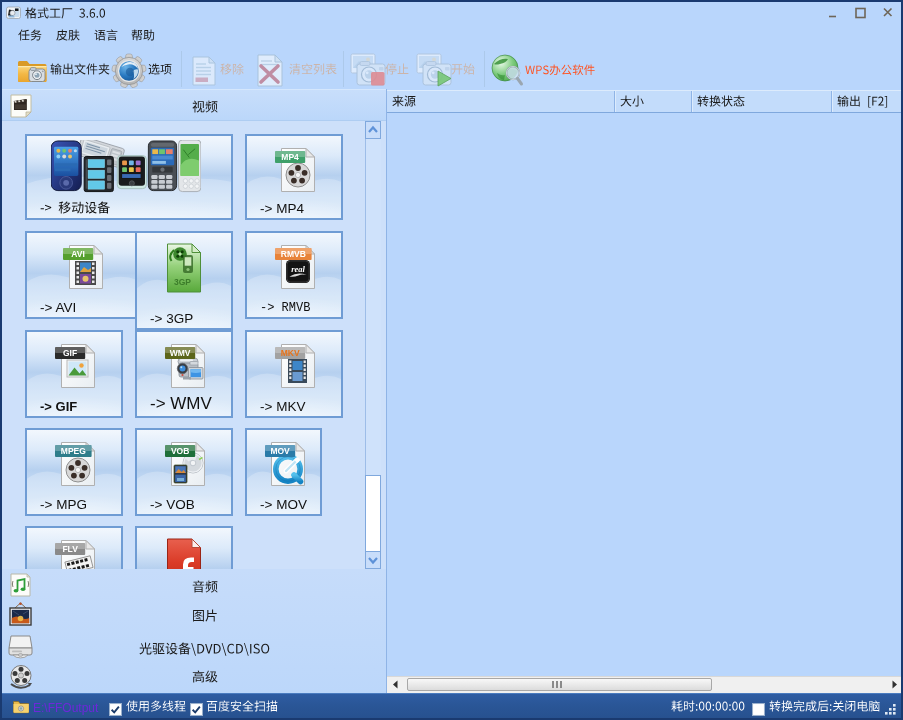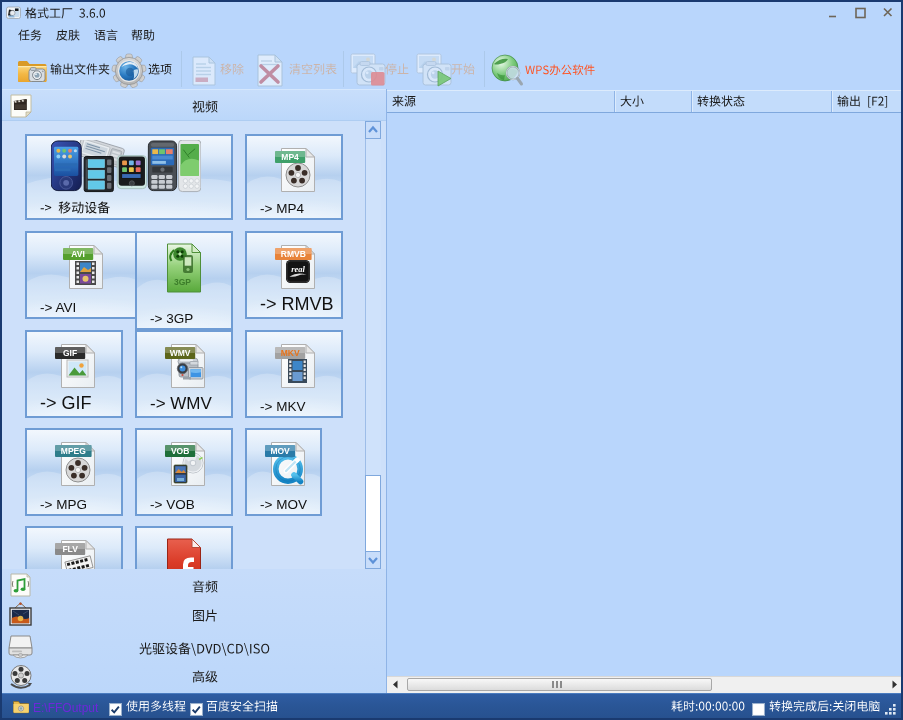--- a/index.html
+++ b/index.html
@@ -451,21 +451,21 @@
             <rect x="0" y="0" width="24" height="23" rx="4.5" fill="#141414"></rect>
 <rect x="0.9" y="0.9" width="22.2" height="21.2" rx="3.8" fill="none" stroke="#3e3e3e" stroke-width="1"></rect>
 <text x="12" y="11.5" font-family="Liberation Serif,serif" font-size="8.5" font-style="italic" font-weight="bold" fill="#ffffff" text-anchor="middle">real</text>
 <path d="M3.5 16.5 q8.5 -5 17 -1.5 q-5 -1 -8 0.5 q-5 2 -9 1 Z" fill="#dcdcdc"></path>
           </g>
           <rect x="-6" y="3" width="36.6" height="12" rx="1" fill="#e8833a"></rect>
 <rect x="-6" y="3" width="36.6" height="6.0" rx="1" fill="#ffffff" opacity="0.25"></rect>
 <text x="12.3" y="12" font-family="Liberation Sans, sans-serif" font-size="8.5" font-weight="bold" fill="#fff" text-anchor="middle">RMVB</text>
         </g>
       </svg>
-      <div class="lbl" style="font-size:18px;color:#111;font-family:Liberation Sans, sans-serif;">-&gt; RMVB</div>
+      <div class="lbl" style="font-size:12px;color:#111;font-family:Liberation Mono, monospace;">-&gt; RMVB</div>
     </div>
 <div class="btn" style="left:23px;top:209px;width:98px;height:88px">
       <svg style="position:absolute;left:0;top:0;width:100%;height:100%" viewBox="0 0 100 86" preserveAspectRatio="none">
         <path d="M0 50 Q 16 38 36 45 Q 58 52 76 46 Q 89 43 100 48 L100 86 L0 86 Z" fill="#ffffff" opacity="0.22"></path>
       </svg>
       <svg style="position:absolute;left:50%;top:10px;transform:translateX(-50%)" width="70" height="50" viewBox="0 0 70 50">
         <defs>
           <linearGradient id="gpaper" x1="0" y1="0" x2="1" y2="1">
             <stop offset="0" stop-color="#ffffff"></stop>
             <stop offset="1" stop-color="#e9eef2"></stop>
@@ -478,21 +478,21 @@
             <rect x="0" y="0" width="21" height="17" fill="#f4f4f4" stroke="#b8b8b8" stroke-width="1"></rect>
 <rect x="1.5" y="1.5" width="18" height="14" fill="#cfe8f8"></rect>
             <path d="M1.5 15.5 l6 -8 l5 6 l3 -3.5 l4 5.5 Z" fill="#4a9a3a"></path>
             <circle cx="14.5" cy="5.5" r="2.2" fill="#f0a23c"></circle>
           </g>
           <rect x="-6" y="3" width="30.200000000000003" height="12" rx="1" fill="#2a2a2a"></rect>
 <rect x="-6" y="3" width="30.200000000000003" height="6.0" rx="1" fill="#ffffff" opacity="0.25"></rect>
 <text x="9.100000000000001" y="12" font-family="Liberation Sans, sans-serif" font-size="8.5" font-weight="bold" fill="#fff" text-anchor="middle">GIF</text>
         </g>
       </svg>
-      <div class="lbl" style="font-size:18px;color:#111;font-family:'Liberation Sans',sans-serif;">-&gt; GIF</div>
+      <div class="lbl" style="font-size:13px;color:#111;font-family:'Liberation Sans',sans-serif;font-weight:bold;">-&gt; GIF</div>
     </div>
 <div class="btn" style="left:133px;top:209px;width:98px;height:88px">
       <svg style="position:absolute;left:0;top:0;width:100%;height:100%" viewBox="0 0 100 86" preserveAspectRatio="none">
         <path d="M0 50 Q 16 38 36 45 Q 58 52 76 46 Q 89 43 100 48 L100 86 L0 86 Z" fill="#ffffff" opacity="0.22"></path>
       </svg>
       <svg style="position:absolute;left:50%;top:10px;transform:translateX(-50%)" width="70" height="50" viewBox="0 0 70 50">
         <defs>
           <linearGradient id="gpaper" x1="0" y1="0" x2="1" y2="1">
             <stop offset="0" stop-color="#ffffff"></stop>
             <stop offset="1" stop-color="#e9eef2"></stop>

